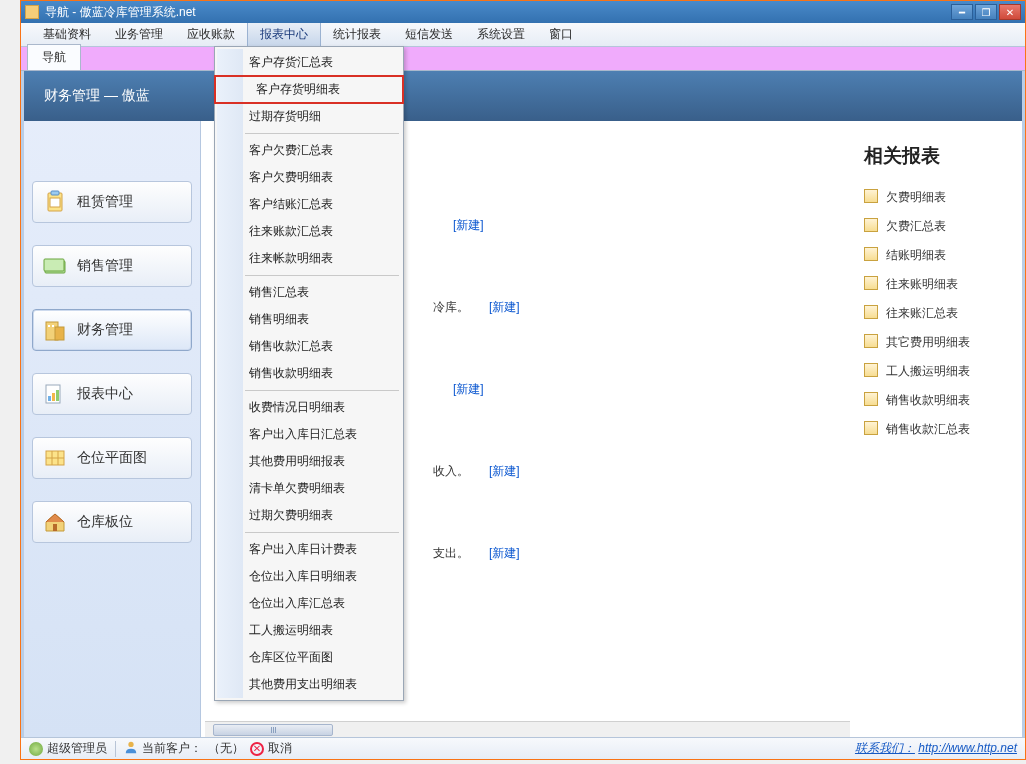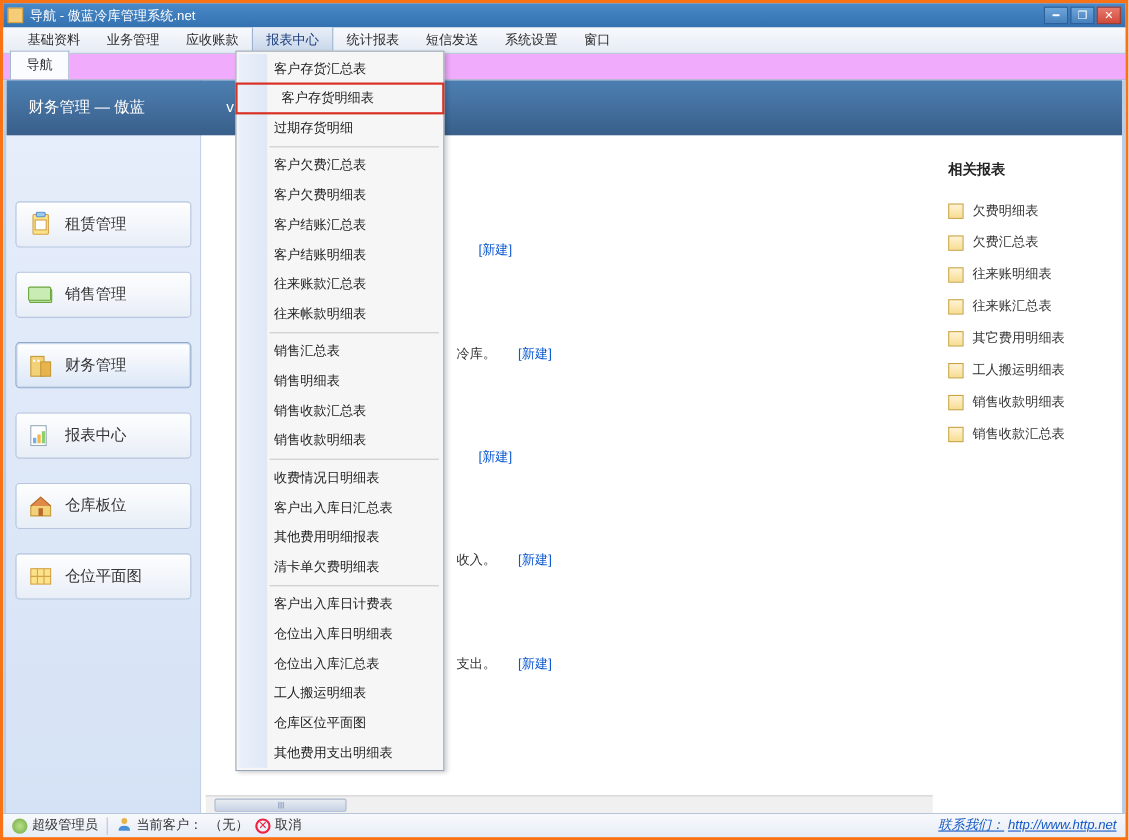--- a/index.html
+++ b/index.html
@@ -16,43 +16,43 @@
 .tabbar { background: #f0abfc; height: 24px; display: flex; align-items: flex-end; padding-left: 6px; border-bottom: 1px solid #aab8cc; }
 .tabbar .tab { background: #fafcff; padding: 4px 14px; border: 1px solid #aab8cc; border-bottom: none; font-size: 12px; color: #333; }
 .workarea { display: flex; height: 666px; background: #fff; border-left: 3px solid #b9cde6; border-right: 3px solid #b9cde6; }
 .leftpanel { width: 177px; background: linear-gradient(#e7eefb,#d5e2f5); padding: 10px 8px; border-right: 1px solid #b5c7e0; }
 .header-band { background: linear-gradient(#4d7fb2,#395f8a); color: #fff; padding: 16px 20px; font-size: 14px; }
 .sidebar-btn { background: linear-gradient(#fefefe,#e8eef7); border: 1px solid #b7c6dd; border-radius: 4px; height: 42px; margin-bottom: 22px; display: flex; align-items: center; padding: 0 10px; gap: 10px; font-size: 14px; color: #333; cursor: pointer; }
 .sidebar-btn.active { border: 1px solid #8fa8cb; background: linear-gradient(#fff,#dce7f7); box-shadow: 0 0 0 1px #cddaee inset; }
 .sidebar-btn .ic { width: 24px; height: 24px; display: flex; align-items: center; justify-content: center; }
 .centerpanel { flex: 1; background: #fff; position: relative; display: flex; flex-direction: column; }
 .rightpanel { width: 168px; background: #fff; padding: 10px; }
-.rightpanel .rp-title { font-weight: bold; font-size: 13px; margin-bottom: 14px; color: #222; }
-.rightpanel .rp-item { display: flex; align-items: center; gap: 8px; padding: 6px 0; color: #333; font-size: 12px; }
+.rightpanel .rp-title { font-weight: bold; font-size: 19px; margin-bottom: 14px; color: #222; }
+.rightpanel .rp-item { display: flex; gap: 8px; padding: 6px 0; color: #333; font-size: 12px; }
 .rp-icon { width: 14px; height: 14px; border: 1px solid #c9a23f; background: linear-gradient(#fff3d4,#f7dd92); display: inline-block; }
 .dropdown { position: absolute; left: 214px; top: 46px; width: 190px; background: #f6f6f6; border: 1px solid #9aa6b5; box-shadow: 2px 2px 4px rgba(0,0,0,0.2); z-index: 50; padding: 2px 0; }
 .dd-strip { position: absolute; left: 2px; top: 2px; bottom: 2px; width: 26px; background: linear-gradient(90deg,#eaf1fb,#dfe8f5); }
 .dd-item { position: relative; padding: 5px 10px 5px 34px; color: #222; font-size: 12px; cursor: default; }
 .dd-item.highlighted { outline: 2px solid #d93025; outline-offset: -1px; padding-left: 41px; }
 .dd-sep { height: 1px; background: #c9c9c9; margin: 3px 4px 3px 30px; position: relative; }
 .center-row { display: flex; align-items: center; font-size: 12px; color: #333; padding: 2px 0; }
 .center-row .label-link { color: #0b57d0; margin-left: 20px; }
 .ghost-icon { width: 32px; height: 32px; opacity: 0.3; }
 .scroll-track { height: 16px; background: #f0f0f0; border-top: 1px solid #d0d0d0; display: flex; align-items: center; margin: 0 4px; }
 .scroll-thumb { width: 120px; height: 12px; background: linear-gradient(#e9edf4,#c7d2e3); border: 1px solid #a6b5cd; border-radius: 2px; margin-left: 8px; display:flex; align-items:center; justify-content:center; gap:1px;}
 .scroll-thumb span { width:1px; height:6px; background:#8aa0bf; }
 .statusbar { height: 22px; background: linear-gradient(#f7f9fc,#e7edf6); border-top: 1px solid #b5c5da; display: flex; align-items: center; padding: 0 8px; font-size: 12px; color: #333; }
 .statusbar .sb-sep { width: 1px; height: 16px; background: #b8c4d6; margin: 0 8px; }
 .statusbar .sb-link { color: #1559c4; text-decoration: underline; font-style: italic; }
 .statusbar .sb-right { margin-left: auto; }
 .ic-user { width:14px; height:14px; border-radius:50%; background: radial-gradient(#b9e08b,#6fa83e); display:inline-block; margin-right:4px; }
 .ic-client { display:inline-block; margin-right:4px; }
 .ic-client svg { width:14px; height:14px; }
 .ic-cancel { width:14px; height:14px; border-radius:50%; border: 2px solid #e24; display:inline-flex; align-items:center; justify-content:center; color:#e24; font-size:10px; margin-right:4px; }
-.border-shell { border: 3px solid #f97316; }
+.border-shell { border: 1px solid #f97316; margin-left: 20px; }
 </style>
 </head>
 <body>
 
 <div class="border-shell">
 <div class="titlebar">
   <span class="icon-app"></span>
   <span class="title">导航 - 傲蓝冷库管理系统.net</span>
   <div class="winbtns">
     <div class="winbtn">━</div>
@@ -116,47 +116,47 @@
               <rect x="5" y="14" width="3" height="5" fill="#6fb0e8"></rect>
               <rect x="9" y="11" width="3" height="8" fill="#f2b84b"></rect>
               <rect x="13" y="8" width="3" height="11" fill="#8ece6f"></rect>
             </svg>
           </span>
           <span>报表中心</span>
         </div>
         <div class="sidebar-btn">
           <span class="ic">
             <svg viewBox="0 0 24 24" width="24" height="24">
-              <path d="M3 12 L12 4 L21 12 L21 21 L3 21 Z" fill="#f2d178" stroke="#c49a3a"></path>
-              <path d="M3 12 L12 4 L21 12" fill="#e08a4a" stroke="#b86a2a"></path>
-              <rect x="10" y="14" width="4" height="7" fill="#b86a2a"></rect>
-            </svg>
-          </span>
-          <span>仓库板位</span>
-        </div>
-        <div class="sidebar-btn">
-          <span class="ic">
-            <svg viewBox="0 0 24 24" width="24" height="24">
               <rect x="3" y="5" width="18" height="14" fill="#fce38a" stroke="#d4a347"></rect>
               <line x1="3" y1="12" x2="21" y2="12" stroke="#d4a347"></line>
               <line x1="9" y1="5" x2="9" y2="19" stroke="#d4a347"></line>
               <line x1="15" y1="5" x2="15" y2="19" stroke="#d4a347"></line>
             </svg>
           </span>
           <span>仓位平面图</span>
+        </div>
+        <div class="sidebar-btn">
+          <span class="ic">
+            <svg viewBox="0 0 24 24" width="24" height="24">
+              <path d="M3 12 L12 4 L21 12 L21 21 L3 21 Z" fill="#f2d178" stroke="#c49a3a"></path>
+              <path d="M3 12 L12 4 L21 12" fill="#e08a4a" stroke="#b86a2a"></path>
+              <rect x="10" y="14" width="4" height="7" fill="#b86a2a"></rect>
+            </svg>
+          </span>
+          <span>仓库板位</span>
         </div>
       </div>
 
   <div class="centerpanel">
     <div class="header-band" style="position:absolute; left:-177px; right:-168px; top:0;">
       <span>财务管理  —  傲蓝</span>
       <span style="margin-left:70px;">v5.2</span>
     </div>
     <div style="height:50px;"></div>
-    <div id="center-rows" style="padding:86px 20px 0 20px; display:flex; flex-direction:column; gap:58px;">
+    <div id="center-rows" style="padding:86px 20px 0 20px; display:flex; flex-direction:column; gap:46px;">
           <div class="center-row">
             <span class="ghost-icon" style="visibility: hidden;"><svg viewBox="0 0 24 24">
                 <rect x="4" y="3" width="16" height="18" fill="#ddd"></rect>
               </svg></span>
             <span style="width: 180px; display: inline-block;"></span>
             <span></span>
             <span class="label-link">[新建]</span>
           </div>
           <div class="center-row">
             <span class="ghost-icon" style="visibility: hidden;"><svg viewBox="0 0 24 24">
@@ -204,20 +204,24 @@
   <div class="rightpanel" style="padding-top:72px;">
     <div class="rp-title">相关报表</div>
     <div id="rp-items">
           <div class="rp-item">
             <span class="rp-icon"></span>
             <span>欠费明细表</span>
           </div>
           <div class="rp-item">
             <span class="rp-icon"></span>
             <span>欠费汇总表</span>
+          </div>
+          <div class="rp-item">
+            <span class="rp-icon"></span>
+            <span>结账明细表</span>
           </div>
           <div class="rp-item">
             <span class="rp-icon"></span>
             <span>往来账明细表</span>
           </div>
           <div class="rp-item">
             <span class="rp-icon"></span>
             <span>往来账汇总表</span>
           </div>
           <div class="rp-item">
@@ -261,33 +265,33 @@
 
 <div class="dropdown" id="dropdown">
   <div class="dd-strip"></div>
 <div class="dd-item">客户存货汇总表</div>
     <div class="dd-item highlighted">客户存货明细表</div>
     <div class="dd-item">过期存货明细</div>
     <div class="dd-sep"></div>
     <div class="dd-item">客户欠费汇总表</div>
     <div class="dd-item">客户欠费明细表</div>
     <div class="dd-item">客户结账汇总表</div>
-    <div class="dd-item">客户结账明细表</div>
     <div class="dd-item">往来账款汇总表</div>
     <div class="dd-item">往来帐款明细表</div>
     <div class="dd-sep"></div>
     <div class="dd-item">销售汇总表</div>
     <div class="dd-item">销售明细表</div>
     <div class="dd-item">销售收款汇总表</div>
     <div class="dd-item">销售收款明细表</div>
     <div class="dd-sep"></div>
     <div class="dd-item">收费情况日明细表</div>
     <div class="dd-item">客户出入库日汇总表</div>
     <div class="dd-item">其他费用明细报表</div>
     <div class="dd-item">清卡单欠费明细表</div>
+    <div class="dd-item">过期欠费明细表</div>
     <div class="dd-sep"></div>
     <div class="dd-item">客户出入库日计费表</div>
     <div class="dd-item">仓位出入库日明细表</div>
     <div class="dd-item">仓位出入库汇总表</div>
     <div class="dd-item">工人搬运明细表</div>
     <div class="dd-item">仓库区位平面图</div>
     <div class="dd-item">其他费用支出明细表</div>
   </div>
 
 </body></html>

